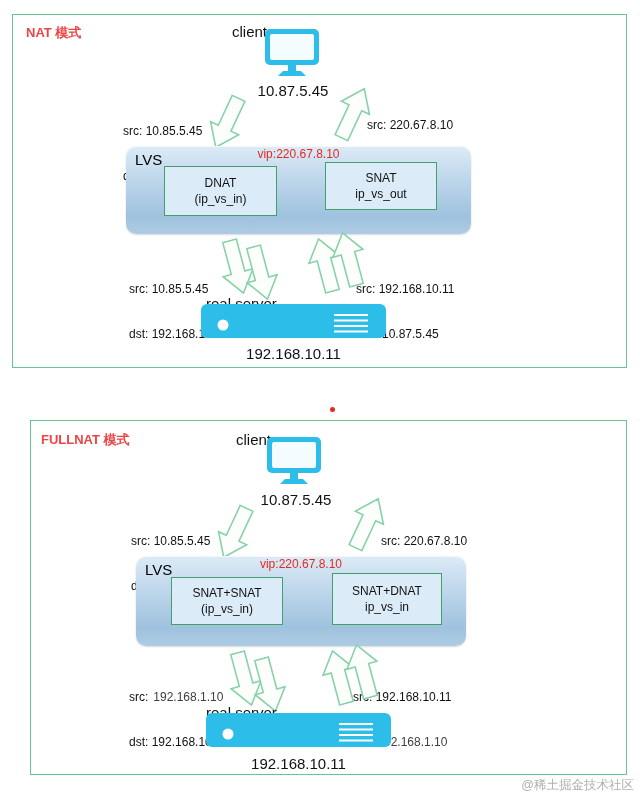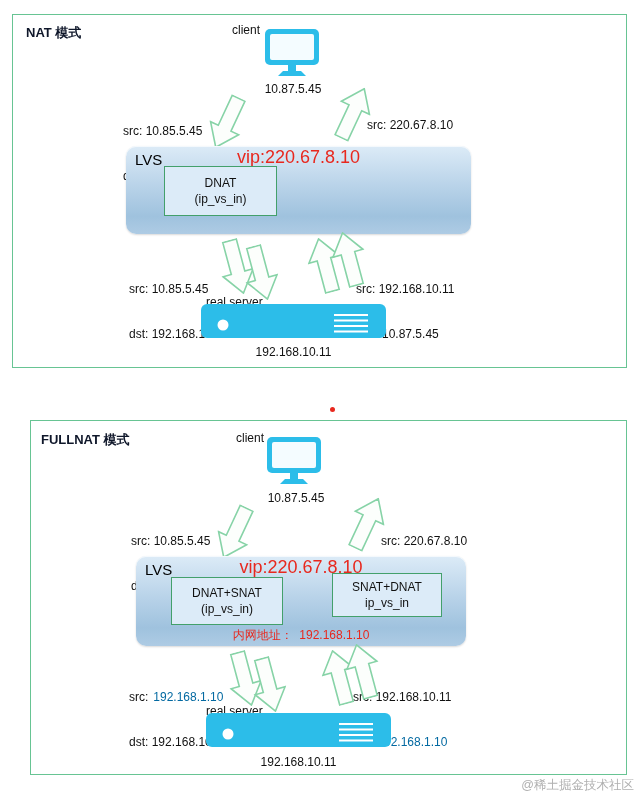--- a/index.html
+++ b/index.html
@@ -1,29 +1,29 @@
 <!DOCTYPE html>
 <html><head>
 <meta charset="utf-8">
 <style>
   * { margin:0; padding:0; box-sizing:border-box; }
   html,body { background:#fff; }
   body { font-family:"Liberation Sans", sans-serif; color:#111; }
   .canvas { position:relative; width:640px; height:795px; background:#fff; overflow:hidden; margin:0 auto; }
   .frame { position:absolute; border:1px solid #67c493; background:#fff; }
-  .dtitle { position:absolute; font-size:13px; font-weight:bold; color:#0f172a; white-space:pre; }
-  .label { position:absolute; font-size:12px; color:#111; white-space:pre; }
+  .dtitle { position:absolute; font-size:13px; font-weight:bold; color:#ef4444; white-space:pre; }
+  .label { position:absolute; font-size:15px; color:#111; white-space:pre; }
   .ipblock { position:absolute; font-size:12px; line-height:15px; color:#111; white-space:pre; }
-  .ipblock .red { color:#0369a1; }
+  .ipblock .red { color:#404040; }
   .gap { margin-left:5px; }
   .lvs { position:absolute; border-radius:10px;
          background:linear-gradient(180deg,#dcebf7 0%, #b9d3e9 45%, #9fc2de 80%, #aecbe4 100%);
          box-shadow: inset 0 1px 0 rgba(255,255,255,.7), 0 1px 2px rgba(0,0,0,.15); }
   .lvs-label { position:absolute; left:9px; top:5px; font-size:15px; color:#000; }
-  .vip { position:absolute; left:0; right:0; top:1px; text-align:center; font-size:18px; color:#e8281e; white-space:pre; }
+  .vip { position:absolute; left:0; right:0; top:1px; text-align:center; font-size:12px; color:#e8281e; white-space:pre; }
   .internal-ip { position:absolute; left:0; right:0; bottom:2px; text-align:center; font-size:12px; color:#e8281e; white-space:pre; }
   .module { position:absolute; border:1px solid #43a06b; background:#dcebf8;
             display:flex; flex-direction:column; align-items:center; justify-content:center;
             font-size:12px; line-height:16px; text-align:center; }
   .monitor, .server { position:absolute; }
   .arrow { position:absolute; }
   .arrowpair { position:absolute; }
   .arrowpair .arrow { position:absolute; }
   .reddot { position:absolute; width:5px; height:5px; border-radius:50%; background:#e8281e; }
   .watermark { position:absolute; font-size:12.5px; color:#b0b0b0; white-space:pre; }
@@ -67,20 +67,24 @@
       <div>dst:  10.87.5.45</div>
     </div>
 
     <div class="lvs" style="left:113px;top:131px;width:345px;height:88px;">
       <div class="lvs-label">LVS</div>
       <div class="vip">vip:220.67.8.10</div>
       <div class="module" style="left:38px;top:20px;width:113px;height:50px;">
         <div>DNAT</div>
         <div>(ip_vs_in)</div>
       </div>
+      <div class="module" style="left:199px;top:16px;width:112px;height:48px;">
+        <div>SNAT</div>
+        <div>ip_vs_out</div>
+      </div>
     </div>
 
     <div class="ipblock" style="left:116px;top:237px;">
       <div>src: 10.85.5.45</div>
       <div>dst: 192.168.10.11</div>
     </div>
     <div class="ipblock" style="left:343px;top:237px;">
       <div>src: 192.168.10.11</div>
       <div>dst:  10.87.5.45</div>
     </div>
@@ -151,28 +155,27 @@
     </div>
     <div class="ipblock" style="left:350px;top:83px;">
       <div>src: 220.67.8.10</div>
       <div>dst:  10.87.5.45</div>
     </div>
 
     <div class="lvs" style="left:105px;top:135px;width:330px;height:90px;">
       <div class="lvs-label">LVS</div>
       <div class="vip">vip:220.67.8.10</div>
       <div class="module" style="left:35px;top:21px;width:112px;height:48px;">
-        <div>DNAT+SNAT</div>
+        <div>SNAT+SNAT</div>
         <div>(ip_vs_in)</div>
       </div>
-      <div class="module" style="left:196px;top:17px;width:110px;height:44px;">
+      <div class="module" style="left:196px;top:17px;width:110px;height:52px;">
         <div>SNAT+DNAT</div>
         <div>ip_vs_in</div>
       </div>
-      <div class="internal-ip">内网地址：  192.168.1.10</div>
     </div>
 
     <div class="ipblock" style="left:98px;top:239px;">
       <div><span>src:</span><span class="red gap">192.168.1.10</span></div>
       <div>dst: 192.168.10.11</div>
     </div>
     <div class="ipblock" style="left:322px;top:239px;">
       <div>src: 192.168.10.11</div>
       <div><span>dst:</span><span class="red gap">192.168.1.10</span></div>
     </div>

